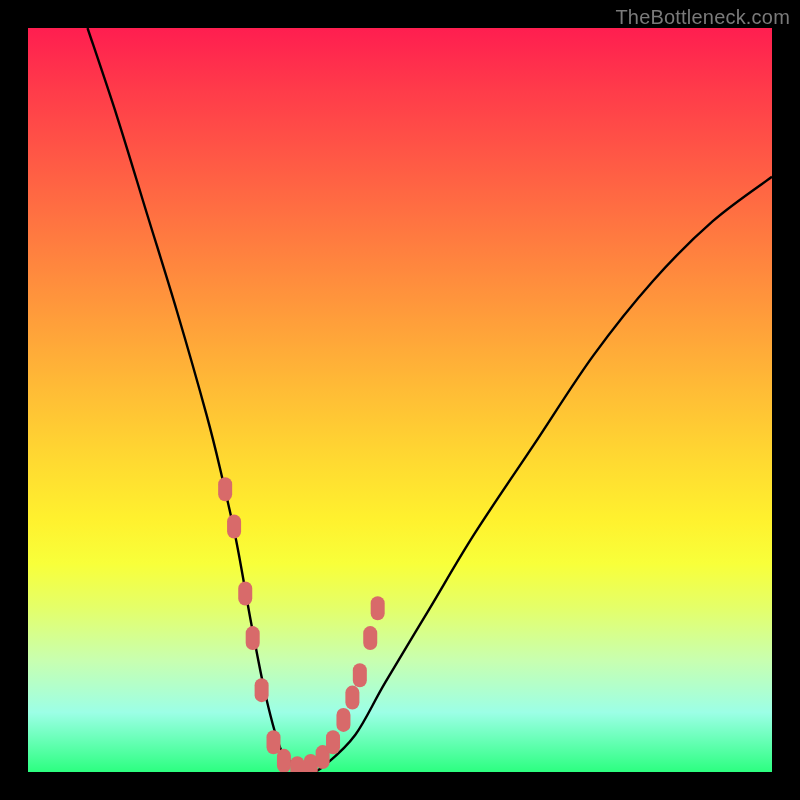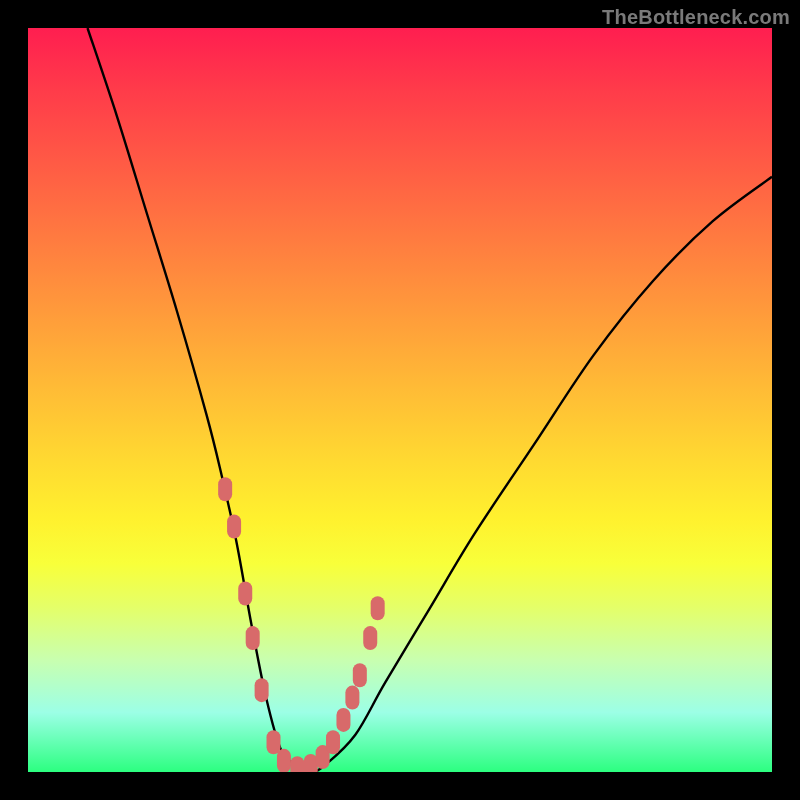--- a/index.html
+++ b/index.html
@@ -31,21 +31,21 @@
       #c8ffb0 85%,
       #9cffe6 92%,
       #2cff80 100%);
   }
   .watermark {
     position: absolute;
     top: 6px;
     right: 10px;
     color: #7a7a7a;
     font-size: 20px;
-    font-weight: 700;
+    font-weight: 400;
     letter-spacing: 0.2px;
     z-index: 20;
   }
   svg.curve {
     position: absolute;
     left: 0;
     top: 0;
     width: 744px;
     height: 744px;
     z-index: 5;

